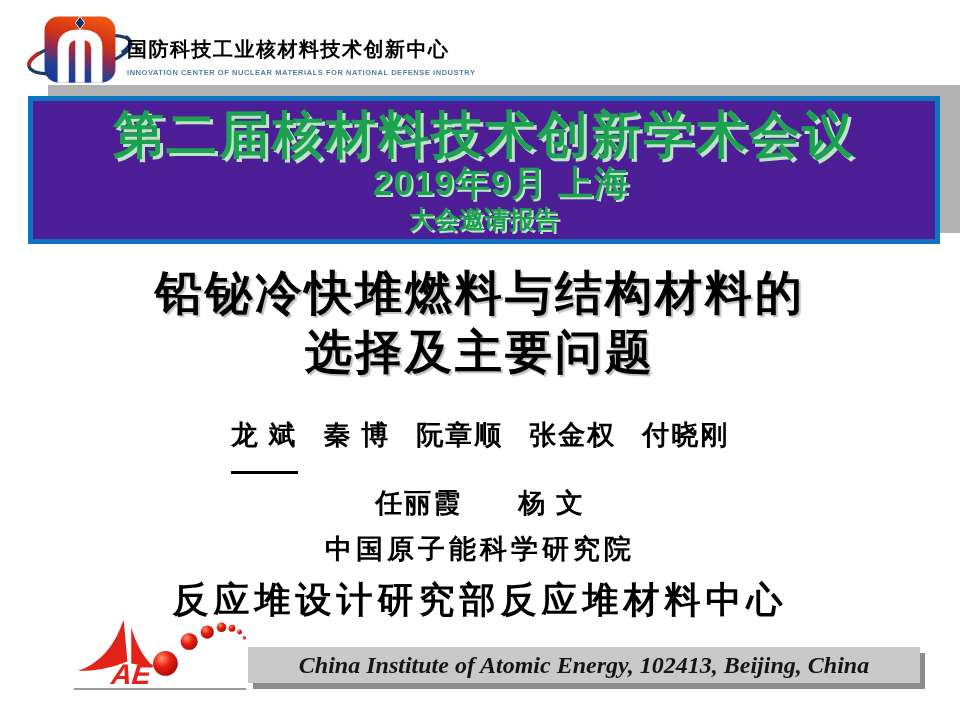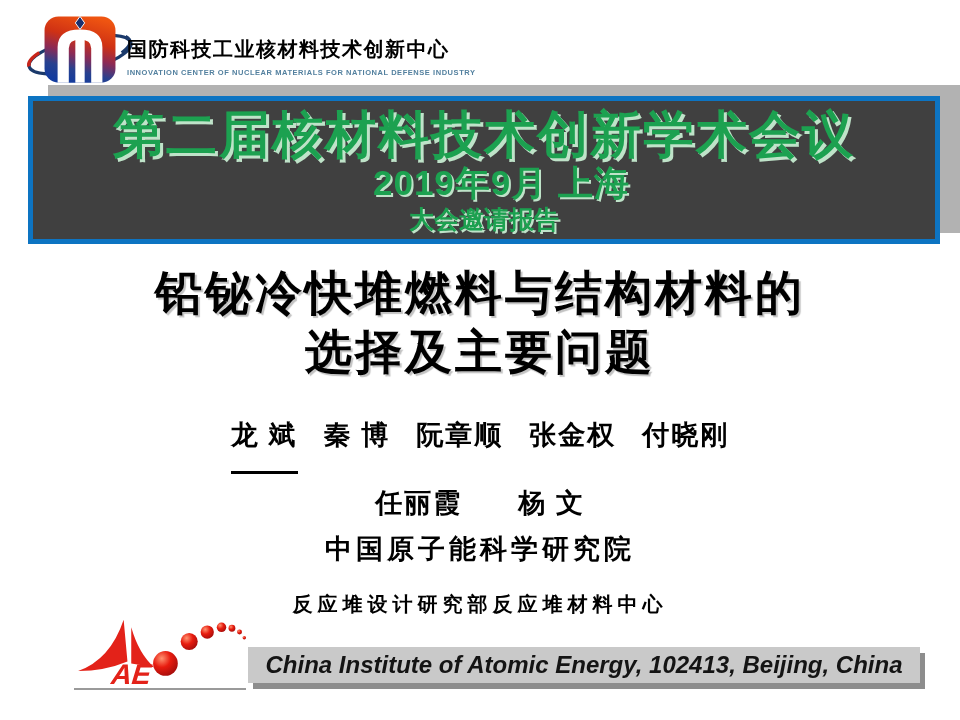--- a/index.html
+++ b/index.html
@@ -22,21 +22,21 @@
   }
   .org-en {
     margin-top: 5px; font-size: 7.5px; font-weight: bold;
     color: #53809f; letter-spacing: 0.55px; white-space: nowrap;
   }
 
   
   .banner {
     position: absolute; left: 28px; top: 96px;
     width: 912px; height: 148px;
-    background: #404040;
+    background: #4c1d95;
     border: 5px solid #0d74c2;
     box-shadow: 20px -11px 0 0 #b2b2b2;
     display: flex; flex-direction: column;
     align-items: center; justify-content: center;
     z-index: 2;
   }
   .banner-line1 {
     font-size: 51px; font-weight: 900; letter-spacing: 2px;
     color: #1ca150; white-space: nowrap; line-height: 1.12;
     text-shadow: 3px 3px 0 #bfe3c9;
@@ -74,37 +74,37 @@
     display: flex; align-items: baseline; font-size: 27px; letter-spacing: 2px;
   }
   .authors-row1 .name { white-space: pre; margin: 0 13px; }
   .presenter { border-bottom: 3px solid #000; padding-bottom: 18px; }
   .authors-row2 {
     display: flex; align-items: flex-start; font-size: 27px; letter-spacing: 2px;
     margin-top: 11px;
   }
   .authors-row2 .name { white-space: pre; margin: 0 28px; }
   .aff1 { margin-top: 10px; font-size: 27px; letter-spacing: 4px; white-space: nowrap; }
-  .aff2 { margin-top: 24px;  font-size: 20px; letter-spacing: 5px; white-space: nowrap; }
+  .aff2 { margin-top: 9px;  font-size: 36px; letter-spacing: 5px; white-space: nowrap; }
 
   
   .footer-logo { position: absolute; left: 74px; top: 614px; }
   .footer-rule {
     position: absolute; left: 74px; top: 688px;
     width: 172px; height: 2px; background: #9a9a9a;
   }
   .address-bar {
     position: absolute; left: 248px; top: 647px;
     width: 672px; height: 36px;
     background: #c9c9c9;
     box-shadow: 5px 6px 0 0 #8d8d8d;
     display: flex; align-items: center; justify-content: center;
   }
   .address-text {
-    font-family: Liberation Sans, sans-serif;
+    font-family: Liberation Serif, serif;
     font-style: italic; font-weight: bold;
     font-size: 24px; color: #141414; white-space: nowrap;
   }
 </style>
 </head>
 <body>
 
 <div class="slide">
 
   <svg class="header-logo" width="112" height="84" viewBox="0 0 120 90">

